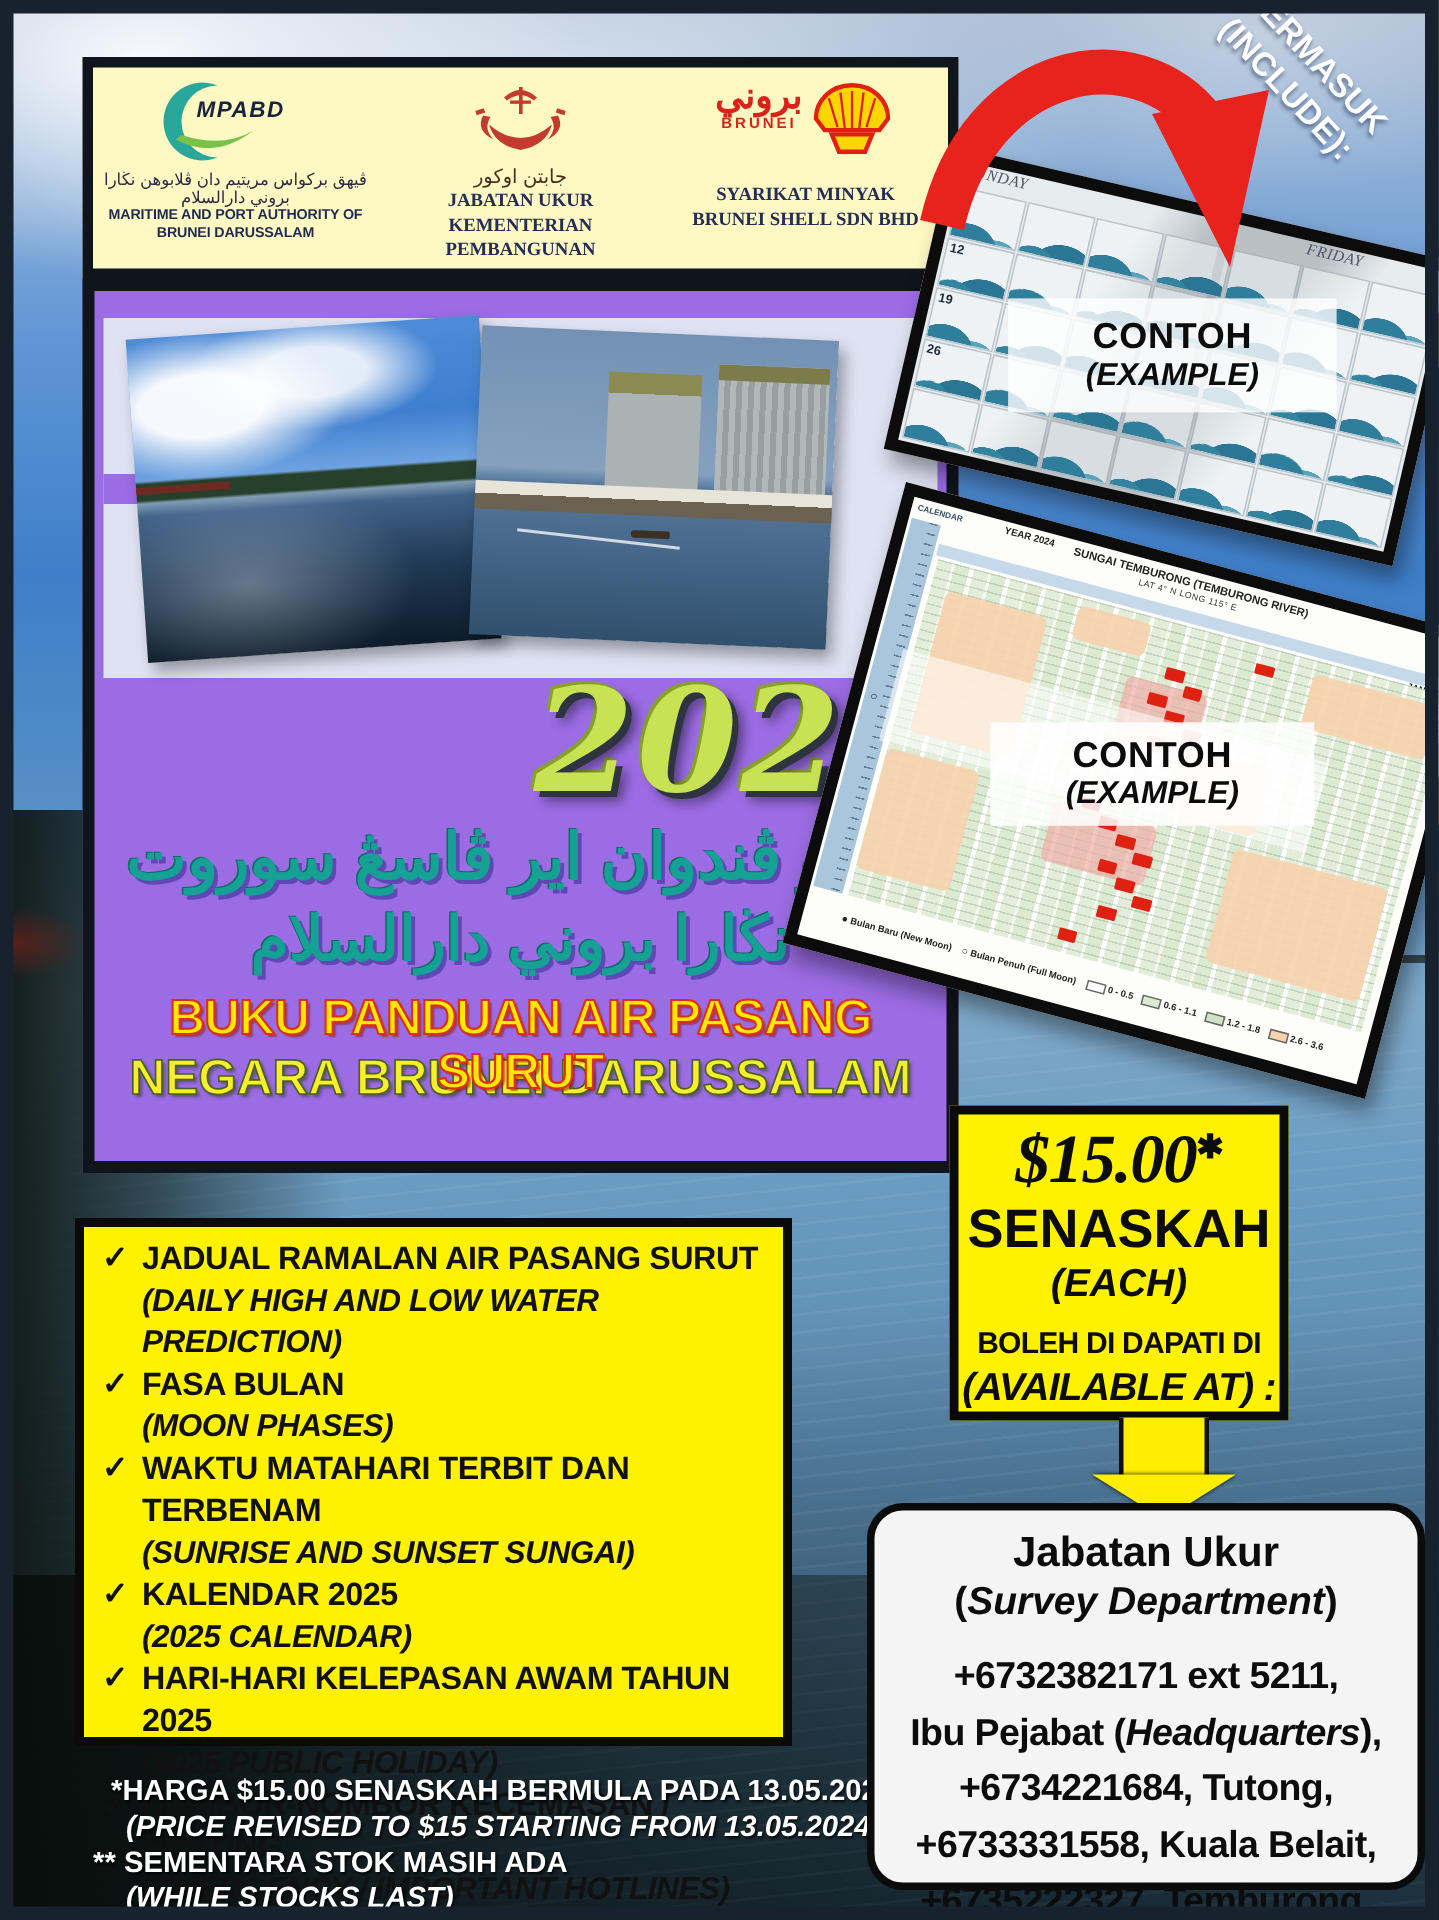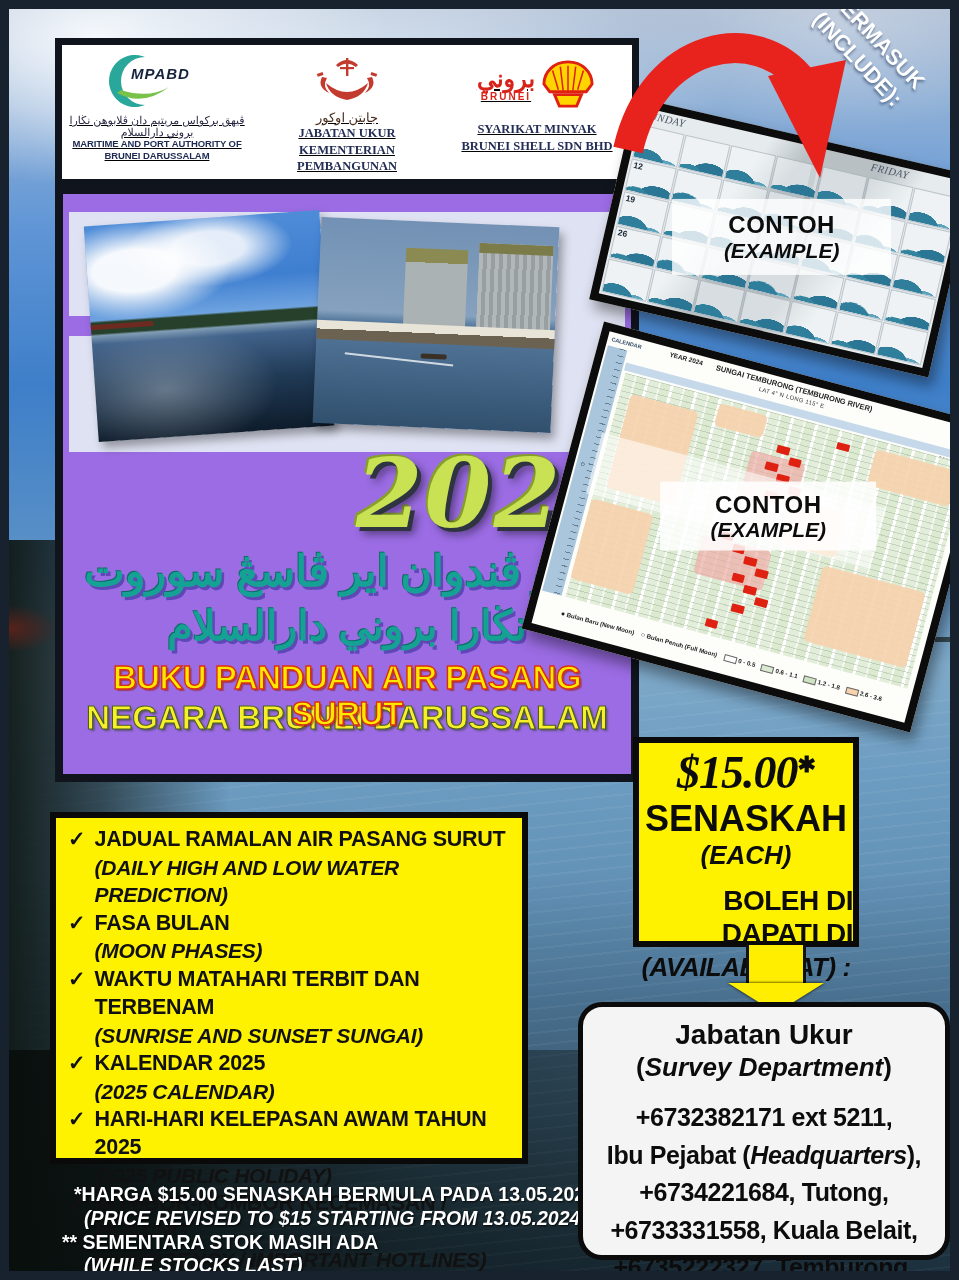--- a/index.html
+++ b/index.html
@@ -18,33 +18,33 @@
     radial-gradient(70px 34px at 4% 12%, rgba(96,34,26,.9), rgba(96,34,26,0) 70%),
     linear-gradient(90deg, rgba(14,22,18,.96) 0%, rgba(14,22,18,.6) 45%, rgba(14,22,18,0) 100%);}
   .bg-bottom-dark{position:absolute;left:0;bottom:0;width:100%;height:230px;z-index:0;background:
     linear-gradient(90deg, rgba(8,14,12,.92) 0%, rgba(8,14,12,.45) 45%, rgba(24,42,52,.25) 100%);}
   .bg-bridge{position:absolute;right:0;top:628px;width:150px;height:34px;z-index:0;background:
     radial-gradient(95px 42px at 0% 100%, #2c3d37 55%, rgba(44,61,55,0) 70%),
     linear-gradient(180deg, rgba(0,0,0,0) 0 9px, #33454f 9px 14px, rgba(0,0,0,0) 14px);}
   .frame{position:absolute;inset:0;border:9px solid #18222f;z-index:30;pointer-events:none;}
 
   
-  .logo-box{position:absolute;left:55px;top:38px;width:584px;height:148px;background:#ffffff;border:7px solid #10141c;z-index:4;display:flex;align-items:stretch;text-decoration:underline;}
+  .logo-box{position:absolute;left:55px;top:38px;width:584px;height:148px;background:#fef9c3;border:7px solid #10141c;z-index:4;display:flex;align-items:stretch;}
   .logo-col{flex:1;display:flex;flex-direction:column;align-items:center;justify-content:flex-start;padding-top:8px;}
   .org-name{font-size:9.5px;font-weight:700;color:#1d2a52;text-align:center;line-height:1.25;letter-spacing:-0.1px;}
   .org-jawi{font-size:11px;color:#2a2a46;line-height:1.1;margin-top:3px;text-align:center;}
   
   .mpabd-logo{position:relative;width:120px;height:58px;}
   .mpabd-logo svg{position:absolute;left:6px;top:0;}
   .mpabd-text{position:absolute;left:34px;top:12px;font-size:15px;font-weight:800;font-style:italic;color:#16243e;letter-spacing:1px;}
   
   .crest-col .org-jawi{color:#4a2e20;font-size:13px;margin-top:2px;}
   .crest-name{font-family:"Liberation Serif",serif;font-size:12.5px;font-weight:700;color:#232d56;text-align:center;line-height:1.3;}
   
-  .shell-row{display:flex;align-items:center;gap:4px;height:62px;}
+  .shell-row{display:flex;align-items:flex-start;gap:4px;height:62px;}
   .shell-brunei{display:flex;flex-direction:column;align-items:center;line-height:1;}
   .shell-jawi{font-size:24px;font-weight:800;color:#d8231a;}
   .shell-brand{font-size:10px;font-weight:800;color:#d8231a;letter-spacing:2px;margin-top:1px;}
   .shell-name{font-family:"Liberation Serif",serif;font-size:12.5px;font-weight:700;color:#232d56;text-align:center;line-height:1.35;margin-top:6px;}
 
   
   .purple-panel{position:absolute;left:55px;top:186px;width:584px;height:596px;background:#9b6ce4;border:8px solid #10141c;z-index:4;}
   .photo-area{position:absolute;left:6px;top:18px;width:556px;height:240px;background:#dfe2f2;}
   .purple-notch{position:absolute;left:0px;top:104px;width:30px;height:20px;background:#9b6ce4;}
   .photo{position:absolute;box-shadow:4px 6px 10px rgba(0,0,0,.35);}
@@ -131,21 +131,21 @@
   .check-mark{font-weight:900;font-size:21px;line-height:1.28;color:#111;}
   .ct-main{font-weight:700;font-size:21.5px;line-height:1.3;color:#111;letter-spacing:-0.3px;}
   .ct-sub{font-style:italic;font-weight:700;font-size:21px;line-height:1.3;color:#111;letter-spacing:-0.3px;}
 
   
   .price-box{position:absolute;left:633px;top:737px;width:226px;height:210px;background:#fff200;border:6px solid #0a0a0a;z-index:9;text-align:center;padding-top:6px;}
   .price-amount{font-family:"Liberation Serif",serif;font-style:italic;font-weight:900;font-size:46px;color:#0c0c0c;line-height:1.05;letter-spacing:-1px;}
   .price-star{font-size:22px;vertical-align:super;font-style:normal;}
   .price-per{font-size:36px;font-weight:800;color:#0c0c0c;line-height:1.2;}
   .price-per-en{font-size:26px;font-weight:800;font-style:italic;color:#0c0c0c;line-height:1.2;}
-  .price-avail{margin-top:12px;font-size:28px;font-weight:600;color:#0c0c0c;line-height:1.2;letter-spacing:-0.5px;text-align:right;}
+  .price-avail{margin-top:12px;font-size:20px;font-weight:600;color:#0c0c0c;line-height:1.2;letter-spacing:-0.5px;}
   .price-avail-en{font-size:26px;font-weight:600;font-style:italic;color:#0c0c0c;line-height:1.25;letter-spacing:-0.5px;}
   .arrow-stem{position:absolute;left:746px;top:945px;width:60px;height:40px;background:#ffee00;border-left:3px solid #111;border-right:3px solid #111;z-index:9;}
   .arrow-head{position:absolute;left:728px;top:983px;width:0;height:0;z-index:9;
     border-left:48px solid transparent;border-right:48px solid transparent;border-top:30px solid #ffee00;filter:drop-shadow(0 0 1.5px #000);}
 
   
   .contact-box{position:absolute;left:578px;top:1002px;width:372px;height:258px;background:#f4f4f4;border:5px solid #0b0b0b;border-radius:24px;z-index:10;text-align:center;padding-top:10px;color:#0c0c0c;}
   .contact-name{font-size:28px;font-weight:800;line-height:1.25;}
   .contact-sub{font-size:26px;font-weight:800;line-height:1.2;}
   .contact-sub em{font-style:italic;}

